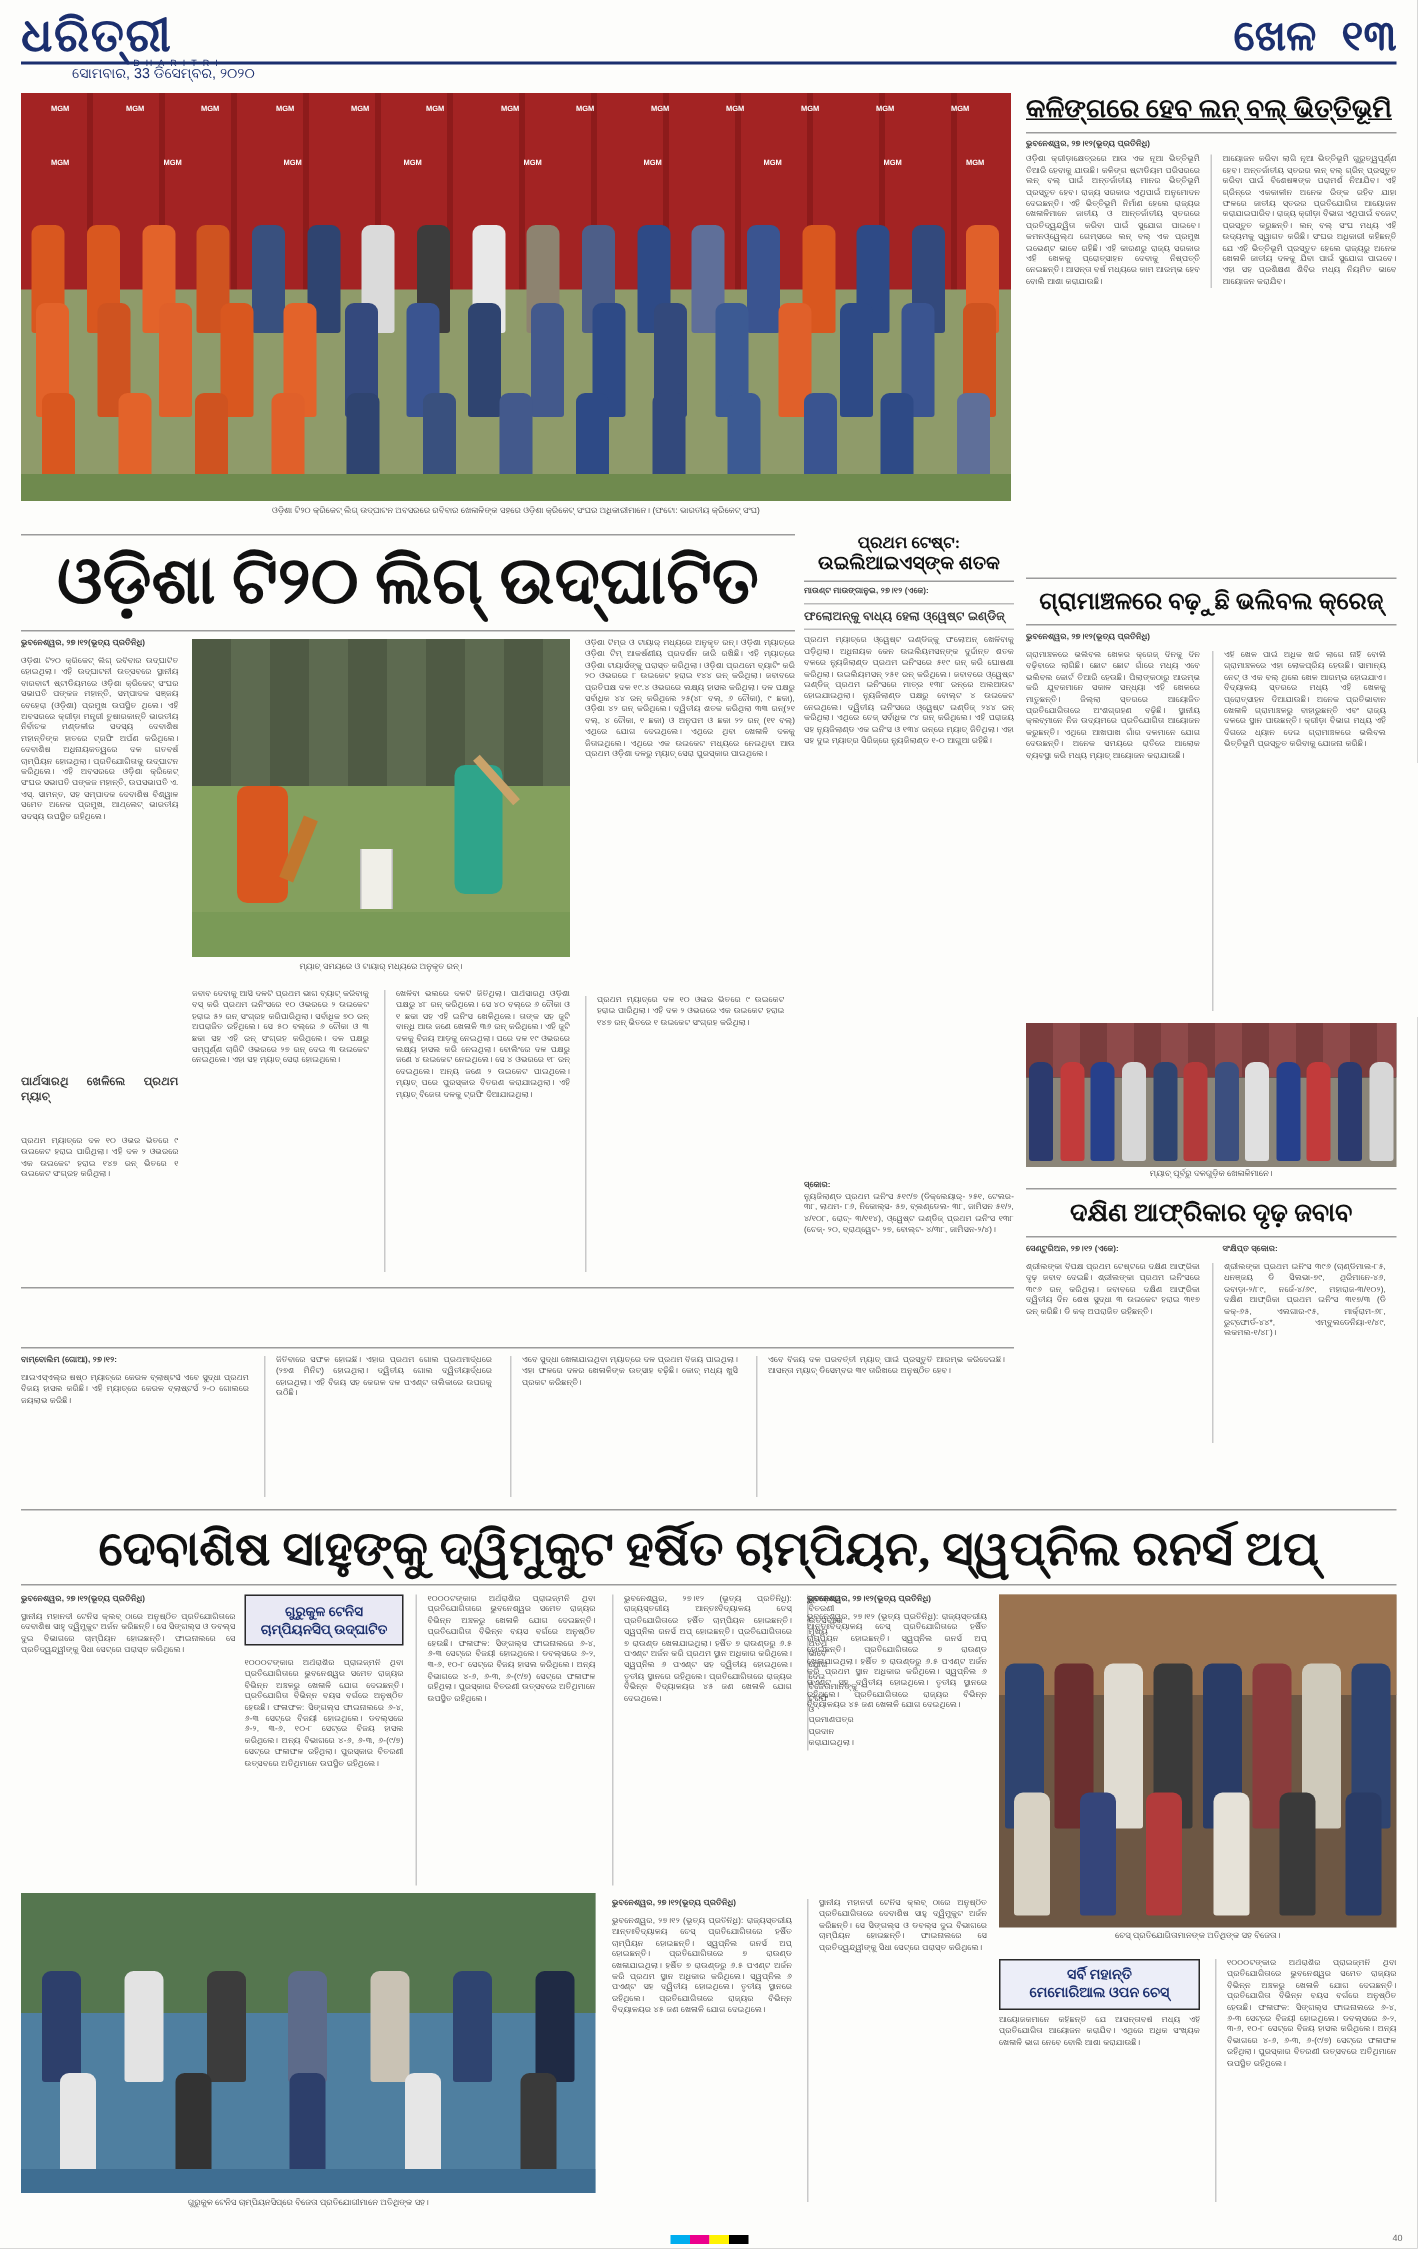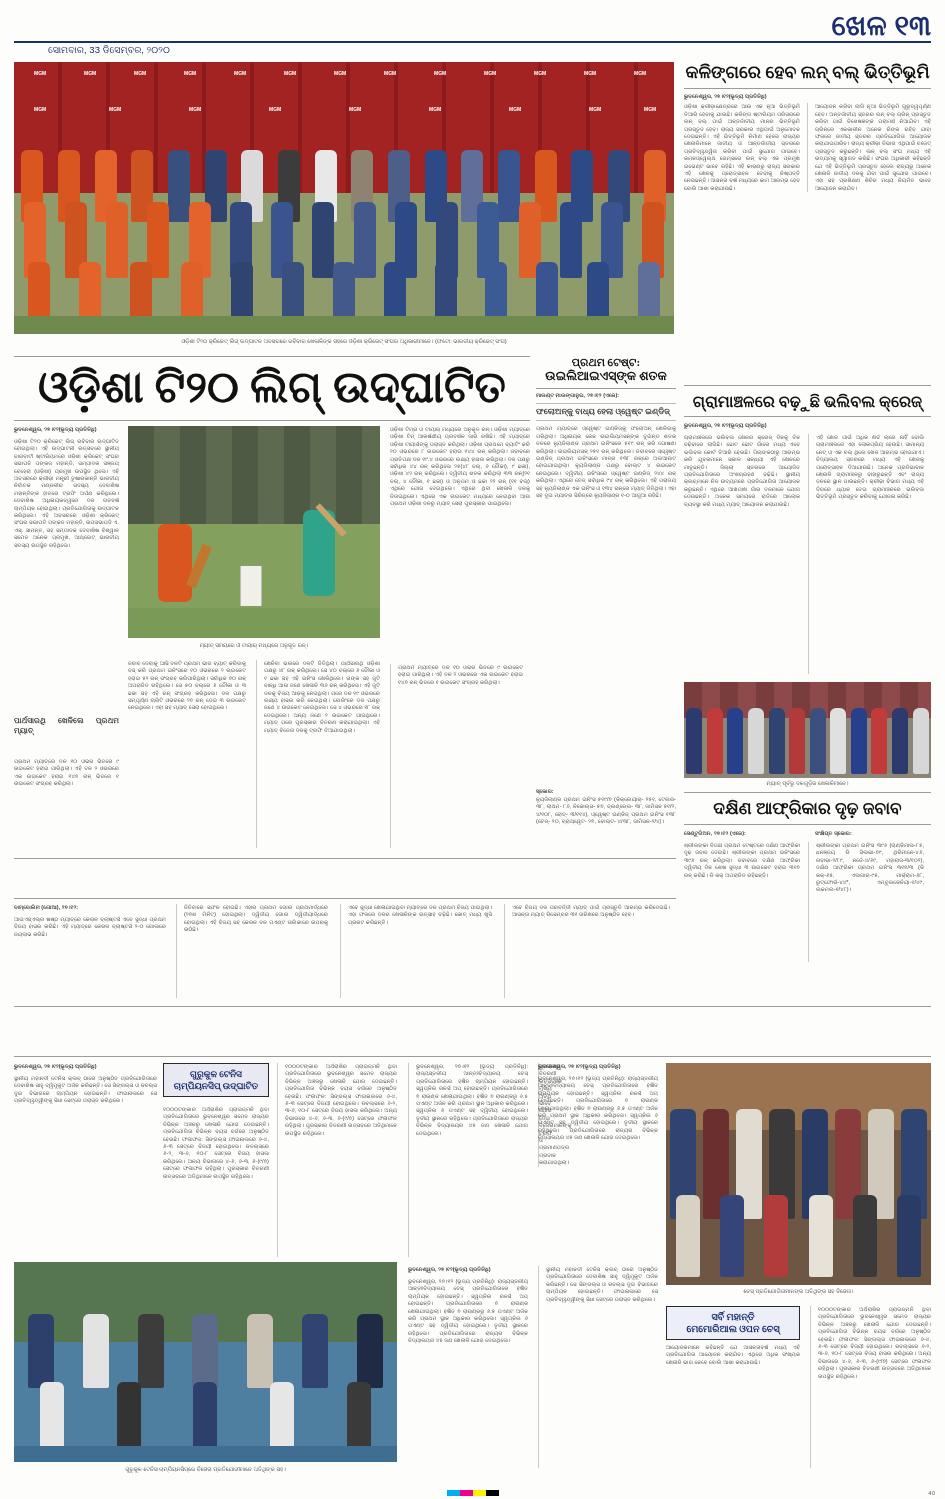--- a/index.html
+++ b/index.html
@@ -8,21 +8,21 @@
     width:945px;height:1499px;background:#fdfdfb;position:relative;overflow:hidden;
     box-sizing:border-box;padding:0;
   }
   
   .masthead{position:absolute;left:14px;top:8px;width:917px;height:46px;}
   .logo-wrap{position:absolute;left:0;top:0;width:210px;}
   .logo{font-family:"Liberation Serif",serif;font-size:31px;font-weight:bold;color:#1b2f6e;letter-spacing:1px;line-height:1;}
   .logo-sub{font-size:6px;letter-spacing:4px;color:#1b2f6e;text-align:center;margin-top:1px;}
   .masthead-rule{position:absolute;left:0;top:33px;width:917px;border-top:2px solid #1b2f6e;}
   .date-line{position:absolute;left:34px;top:36px;font-size:9.5px;color:#1b2f6e;}
-  .section-title{position:absolute;right:0;top:2px;font-family:Liberation Sans, sans-serif;font-size:28px;font-weight:bold;color:#1b2f6e;}
+  .section-title{position:absolute;right:0;top:2px;font-family:Liberation Mono, monospace;font-size:28px;font-weight:bold;color:#1b2f6e;}
   
   .rule{border-top:1px solid #9b9b9b;}
   .col-rule{border-left:1px solid #c9c9c9;}
   .body-text{
     font-size:5.4px;line-height:7.4px;color:#3a3a3a;text-align:justify;
     word-spacing:0px;letter-spacing:0.1px;
   }
   .caption{font-size:5.6px;color:#444;text-align:center;}
   .headline{font-family:"Liberation Serif",serif;color:#111;font-weight:bold;}
   .photo{background:#8a8f97;position:relative;overflow:hidden;}
@@ -42,20 +42,24 @@
   .cmyk i{display:block;width:13px;height:6px;}
   .pageno{position:absolute;right:10px;bottom:3px;font-size:6px;color:#666;}
   .invhead{background:#fff;border:1px solid #2a2a2a;text-align:center;font-family:"Liberation Serif",serif;font-weight:bold;}
 </style>
 </head>
 <body>
 
 <div class="page">
 
   <div class="masthead">
+    <div class="logo-wrap">
+      <div class="logo">ଧରିତ୍ରୀ</div>
+      <div class="logo-sub">DHARITRI</div>
+    </div>
     <div class="masthead-rule"></div>
     <div class="date-line">ସୋମବାର, 33 ଡିସେମ୍ବର, ୨୦୨୦</div>
     <div class="section-title">ଖେଳ ୧୩</div>
   </div>
 
   <div class="box photo team-photo" style="left:14px;top:62px;width:660px;height:272px;">
     <div class="sponsor-band">
       <span style="left:20px;top:8px;">MGM</span>
         <span style="left:70px;top:8px;">MGM</span>
       <span style="left:120px;top:8px;">MGM</span>
@@ -133,21 +137,21 @@
       <div class="person" style="height:58px;background:#3c5a93;"></div>
       <div class="person" style="height:58px;background:#3a5490;"></div>
       <div class="person" style="height:58px;background:#2e4a86;"></div>
       <div class="person" style="height:58px;background:#5f6f99;"></div>
     </div>
     <div style="position:absolute;left:0;right:0;bottom:0;height:18px;background:#6f8a4e;"></div>
   </div>
   <div class="box caption" style="left:18px;top:338px;width:652px;">ଓଡ଼ିଶା ଟି୨୦ କ୍ରିକେଟ୍‌ ଲିଗ୍‌ ଉଦ୍‌ଘାଟନ ଅବସରରେ ରବିବାର ଖେଳାଳିଙ୍କ ସହରେ ଓଡ଼ିଶା କ୍ରିକେଟ୍‌ ସଂଘର ଅଧିକାରୀମାନେ। (ଫଟୋ: ଭାରତୀୟ କ୍ରିକେଟ୍ ସଂଘ)</div>
 
   <div class="box" style="left:684px;top:62px;width:247px;">
-    <div class="headline" style="font-size:17.5px;line-height:21px;text-align:center;">କଳିଙ୍ଗରେ ହେବ ଲନ୍‌ ବଲ୍‌ ଭିତ୍ତିଭୂମି</div>
+    <div class="headline" style="font-size:17.5px;line-height:21px;text-decoration:underline;">କଳିଙ୍ଗରେ ହେବ ଲନ୍‌ ବଲ୍‌ ଭିତ୍ତିଭୂମି</div>
     <div class="rule" style="margin:5px 0 4px;"></div>
     <div class="body-text" style="font-weight:bold;margin-bottom:3px;">ଭୁବନେଶ୍ୱର, ୨୭।୧୨(ଭୂତ୍ୟ ପ୍ରତିନିଧି)</div>
     <div style="display:flex;gap:7px;">
       <div class="body-text" style="width:116px;">ଓଡ଼ିଶା କ୍ରୀଡ଼ାକ୍ଷେତ୍ରରେ ଆଉ ଏକ ନୂଆ ଭିତ୍ତିଭୂମି ତିଆରି ହେବାକୁ ଯାଉଛି। କଳିଙ୍ଗ ଷ୍ଟାଡିୟମ ପରିସରରେ ଲନ୍‌ ବଲ୍‌ ପାଇଁ ଅନ୍ତର୍ଜାତୀୟ ମାନର ଭିତ୍ତିଭୂମି ପ୍ରସ୍ତୁତ ହେବ। ରାଜ୍ୟ ସରକାର ଏଥିପାଇଁ ଅନୁମୋଦନ ଦେଇଛନ୍ତି। ଏହି ଭିତ୍ତିଭୂମି ନିର୍ମାଣ ହେଲେ ରାଜ୍ୟର ଖେଳାଳିମାନେ ଜାତୀୟ ଓ ଆନ୍ତର୍ଜାତୀୟ ସ୍ତରରେ ପ୍ରତିଦ୍ୱନ୍ଦ୍ୱିତା କରିବା ପାଇଁ ସୁଯୋଗ ପାଇବେ। କମନଓ୍ୱେଲ୍‌ଥ ଗେମ୍ସରେ ଲନ୍‌ ବଲ୍‌ ଏକ ପ୍ରମୁଖ ଇଭେଣ୍ଟ ଭାବେ ରହିଛି। ଏହି କାରଣରୁ ରାଜ୍ୟ ସରକାର ଏହି ଖେଳକୁ ପ୍ରୋତ୍ସାହନ ଦେବାକୁ ନିଷ୍ପତ୍ତି ନେଇଛନ୍ତି। ଆସନ୍ତା ବର୍ଷ ମଧ୍ୟରେ କାମ ଆରମ୍ଭ ହେବ ବୋଲି ଆଶା କରାଯାଉଛି।</div>
       <div class="body-text col-rule" style="width:116px;padding-left:7px;">ଆୟୋଜନ କରିବା ଲାଗି ନୂଆ ଭିତ୍ତିଭୂମି ଗୁରୁତ୍ୱପୂର୍ଣ୍ଣ ହେବ। ଅନ୍ତର୍ଜାତୀୟ ସ୍ତରର ଲନ୍‌ ବଲ୍‌ ଗ୍ରିନ୍‌ ପ୍ରସ୍ତୁତ କରିବା ପାଇଁ ବିଶେଷଜ୍ଞଙ୍କ ପରାମର୍ଶ ନିଆଯିବ। ଏହି ଗ୍ରିନ୍‌ରେ ଏକକାଳୀନ ଅନେକ ରିଙ୍କ ରହିବ ଯାହା ଫଳରେ ଜାତୀୟ ସ୍ତରର ପ୍ରତିଯୋଗିତା ଆୟୋଜନ କରାଯାଇପାରିବ। ରାଜ୍ୟ କ୍ରୀଡ଼ା ବିଭାଗ ଏଥିପାଇଁ ବଜେଟ୍ ପ୍ରସ୍ତୁତ କରୁଛନ୍ତି। ଲନ୍‌ ବଲ୍‌ ସଂଘ ମଧ୍ୟ ଏହି ଉଦ୍ୟମକୁ ସ୍ୱାଗତ କରିଛି। ସଂଘର ଅଧିକାରୀ କହିଛନ୍ତି ଯେ ଏହି ଭିତ୍ତିଭୂମି ପ୍ରସ୍ତୁତ ହେଲେ ରାଜ୍ୟରୁ ଅନେକ ଖେଳାଳି ଜାତୀୟ ଦଳକୁ ଯିବା ପାଇଁ ସୁଯୋଗ ପାଇବେ। ଏହା ସହ ପ୍ରଶିକ୍ଷଣ ଶିବିର ମଧ୍ୟ ନିୟମିତ ଭାବେ ଆୟୋଜନ କରାଯିବ।</div>
     </div>
   </div>
 
   <div class="box rule" style="left:14px;top:356px;width:516px;"></div>
   <div class="box headline" style="left:14px;top:362px;width:516px;font-size:44px;line-height:52px;text-align:center;">ଓଡ଼ିଶା ଟି୨୦ ଲିଗ୍‌ ଉଦ୍‌ଘାଟିତ</div>
@@ -222,20 +226,21 @@
 
   <div class="box rule" style="left:14px;top:858px;width:662px;"></div>
   <div class="box rule" style="left:14px;top:898px;width:662px;"></div>
   <div class="box body-text bold" style="left:14px;top:904px;width:160px;">ବାମ୍ବୋଲିମ (ଗୋଆ), ୨୭।୧୨:</div>
   <div class="box body-text" style="left:14px;top:916px;width:152px;height:82px;overflow:hidden;">ଆଇଏସ୍‌ଏଲ୍‌ର ଷଷ୍ଠ ମ୍ୟାଚ୍‌ରେ କେରଳ ବ୍ଲାଷ୍ଟର୍ସ ଏବେ ସୁଦ୍ଧା ପ୍ରଥମ ବିଜୟ ହାସଲ କରିଛି। ଏହି ମ୍ୟାଚ୍‌ରେ କେରଳ ବ୍ଲାଷ୍ଟର୍ସ ୨-୦ ଗୋଲରେ ଜୟଲାଭ କରିଛି।</div>
   <div class="box body-text col-rule" style="left:176px;top:904px;width:152px;padding-left:7px;height:94px;overflow:hidden;">ଜିତିବାରେ ସଫଳ ହୋଇଛି। ଏହାର ପ୍ରଥମ ଗୋଲ ପ୍ରଥମାର୍ଦ୍ଧରେ (୨୭ଶ ମିନିଟ୍‌) ହୋଇଥିଲା। ଦ୍ୱିତୀୟ ଗୋଲ ଦ୍ୱିତୀୟାର୍ଦ୍ଧରେ ହୋଇଥିଲା। ଏହି ବିଜୟ ସହ କେରଳ ଦଳ ପଏଣ୍ଟ ତାଲିକାରେ ଉପରକୁ ଉଠିଛି।</div>
   <div class="box body-text col-rule" style="left:340px;top:904px;width:152px;padding-left:7px;height:94px;overflow:hidden;">ଏବେ ସୁଦ୍ଧା ଖେଳାଯାଇଥିବା ମ୍ୟାଚ୍‌ରେ ଦଳ ପ୍ରଥମ ବିଜୟ ପାଇଥିଲା। ଏହା ଫଳରେ ଦଳର ଖେଳାଳିଙ୍କ ଉତ୍ସାହ ବଢ଼ିଛି। କୋଚ୍‌ ମଧ୍ୟ ଖୁସି ପ୍ରକଟ କରିଛନ୍ତି।</div>
   <div class="box body-text col-rule" style="left:504px;top:904px;width:166px;padding-left:7px;height:94px;overflow:hidden;">ଏବେ ବିଜୟ ଦଳ ପରବର୍ତ୍ତୀ ମ୍ୟାଚ୍‌ ପାଇଁ ପ୍ରସ୍ତୁତି ଆରମ୍ଭ କରିଦେଇଛି। ଆସନ୍ତା ମ୍ୟାଚ୍‌ ଡିସେମ୍ବର ୩୧ ତାରିଖରେ ଅନୁଷ୍ଠିତ ହେବ।</div>
 
   <div class="box rule" style="left:14px;top:1006px;width:917px;"></div>
+  <div class="box headline" style="left:14px;top:1012px;width:917px;font-size:32px;line-height:40px;text-align:center;">ଦେବାଶିଷ ସାହୁଙ୍କୁ ଦ୍ୱିମୁକୁଟ   ହର୍ଷିତ ଚାମ୍ପିୟନ, ସ୍ୱପ୍ନିଲ ରନର୍ସ ଅପ୍‌</div>
   <div class="box rule" style="left:14px;top:1056px;width:917px;"></div>
 
   <div class="box body-text bold" style="left:14px;top:1063px;width:150px;">ଭୁବନେଶ୍ୱର, ୨୭।୧୨(ଭୂତ୍ୟ ପ୍ରତିନିଧି)</div>
   <div class="box body-text" style="left:14px;top:1075px;width:143px;height:180px;overflow:hidden;">ସ୍ଥାନୀୟ ମହାନଦୀ ଟେନିସ କ୍ଲବ୍ ଠାରେ ଅନୁଷ୍ଠିତ ପ୍ରତିଯୋଗିତାରେ ଦେବାଶିଷ ସାହୁ ଦ୍ୱିମୁକୁଟ ଅର୍ଜନ କରିଛନ୍ତି। ସେ ସିଙ୍ଗଲ୍ସ ଓ ଡବଲ୍ସ ଦୁଇ ବିଭାଗରେ ଚାମ୍ପିୟନ ହୋଇଛନ୍ତି। ଫାଇନାଲରେ ସେ ପ୍ରତିଦ୍ୱନ୍ଦ୍ୱୀଙ୍କୁ ସିଧା ସେଟ୍‌ରେ ପରାସ୍ତ କରିଥିଲେ।</div>
 
   <div class="box invhead" style="left:163px;top:1063px;width:106px;font-size:9px;line-height:12px;padding:4px 2px;background:#e9e9f4;color:#1b2f6e;">ଗୁରୁକୁଳ ଟେନିସ ଚାମ୍ପିୟନସିପ୍‌ ଉଦ୍‌ଘାଟିତ</div>
   <div class="box body-text" style="left:163px;top:1106px;width:106px;height:150px;overflow:hidden;">୧୦୦୦ଟଙ୍କାର ଅର୍ଥରାଶିର ପ୍ରାଇଜ୍‌ମନି ଥିବା ପ୍ରତିଯୋଗିତାରେ ଭୁବନେଶ୍ୱର ସମେତ ରାଜ୍ୟର ବିଭିନ୍ନ ଅଞ୍ଚଳରୁ ଖେଳାଳି ଯୋଗ ଦେଇଛନ୍ତି। ପ୍ରତିଯୋଗିତା ବିଭିନ୍ନ ବୟସ ବର୍ଗରେ ଅନୁଷ୍ଠିତ ହେଉଛି। ଫଳାଫଳ: ସିଙ୍ଗଲ୍ସ ଫାଇନାଲରେ ୬-୪, ୬-୩ ସେଟ୍‌ରେ ବିଜୟୀ ହୋଇଥିଲେ। ଡବଲ୍ସରେ ୬-୨, ୩-୬, ୧୦-୮ ସେଟ୍‌ରେ ବିଜୟ ହାସଲ କରିଥିଲେ। ଅନ୍ୟ ବିଭାଗରେ ୪-୬, ୬-୩, ୬-(୯/୭) ସେଟ୍‌ରେ ଫଳାଫଳ ରହିଥିଲା। ପୁରସ୍କାର ବିତରଣୀ ଉତ୍ସବରେ ଅତିଥିମାନେ ଉପସ୍ଥିତ ରହିଥିଲେ।</div>
 
   <div class="box body-text col-rule" style="left:277px;top:1063px;width:120px;padding-left:7px;height:194px;overflow:hidden;">୧୦୦୦ଟଙ୍କାର ଅର୍ଥରାଶିର ପ୍ରାଇଜ୍‌ମନି ଥିବା ପ୍ରତିଯୋଗିତାରେ ଭୁବନେଶ୍ୱର ସମେତ ରାଜ୍ୟର ବିଭିନ୍ନ ଅଞ୍ଚଳରୁ ଖେଳାଳି ଯୋଗ ଦେଇଛନ୍ତି। ପ୍ରତିଯୋଗିତା ବିଭିନ୍ନ ବୟସ ବର୍ଗରେ ଅନୁଷ୍ଠିତ ହେଉଛି। ଫଳାଫଳ: ସିଙ୍ଗଲ୍ସ ଫାଇନାଲରେ ୬-୪, ୬-୩ ସେଟ୍‌ରେ ବିଜୟୀ ହୋଇଥିଲେ। ଡବଲ୍ସରେ ୬-୨, ୩-୬, ୧୦-୮ ସେଟ୍‌ରେ ବିଜୟ ହାସଲ କରିଥିଲେ। ଅନ୍ୟ ବିଭାଗରେ ୪-୬, ୬-୩, ୬-(୯/୭) ସେଟ୍‌ରେ ଫଳାଫଳ ରହିଥିଲା। ପୁରସ୍କାର ବିତରଣୀ ଉତ୍ସବରେ ଅତିଥିମାନେ ଉପସ୍ଥିତ ରହିଥିଲେ।</div>
 

